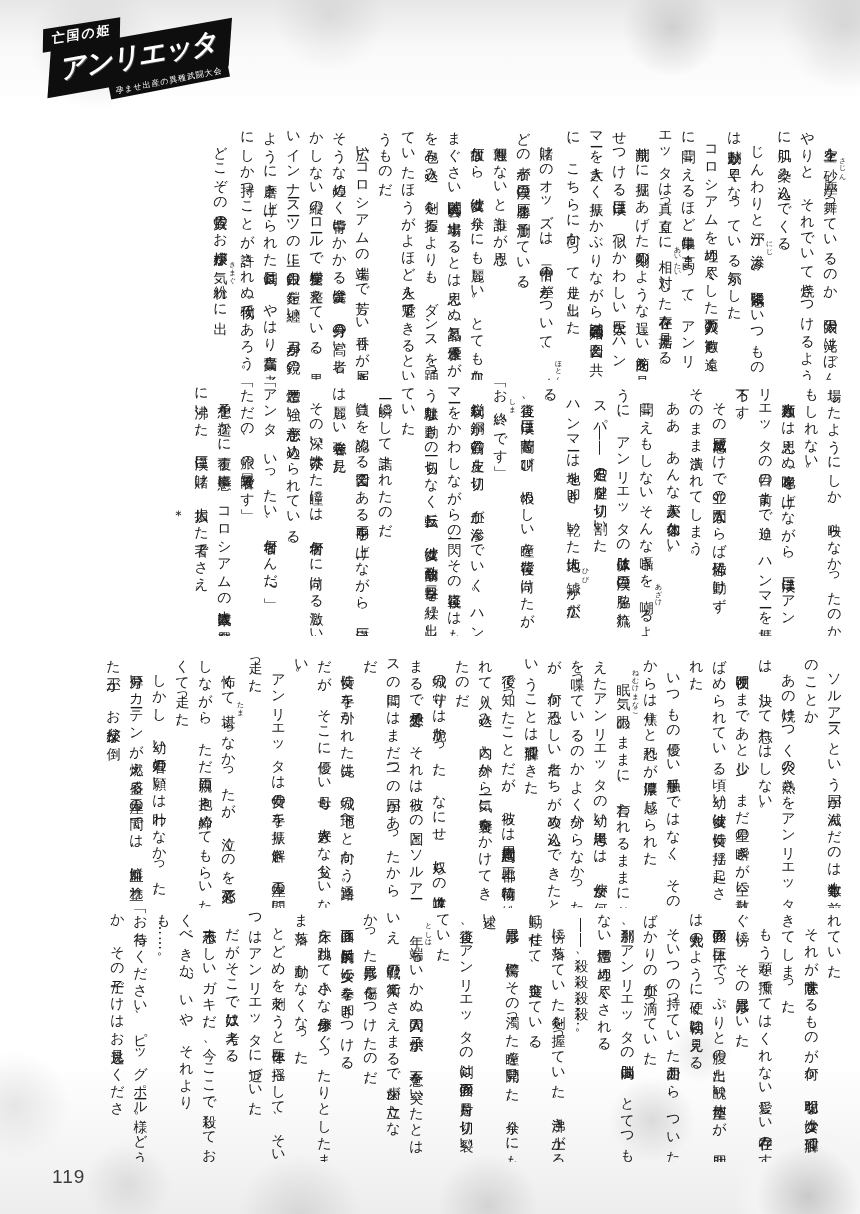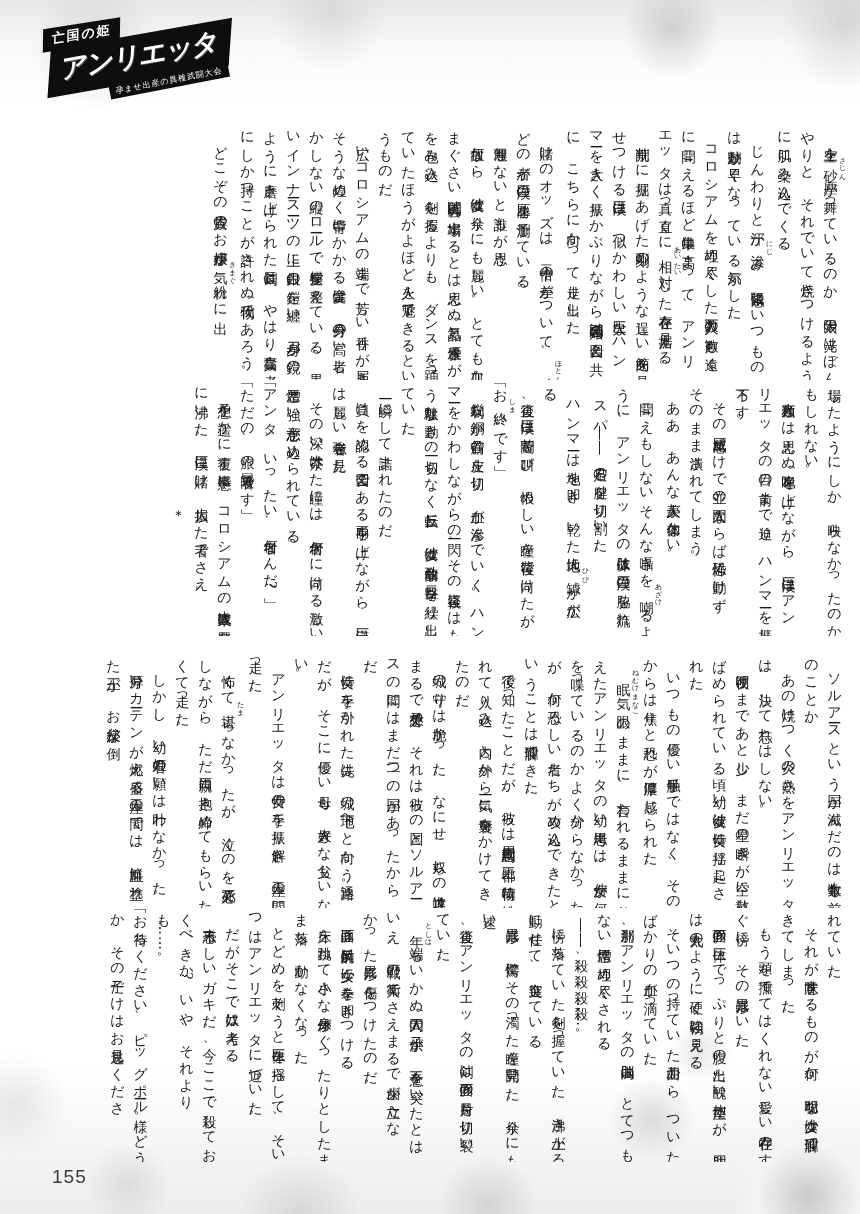--- a/index.html
+++ b/index.html
@@ -170,15 +170,15 @@
       <p>直後、アンリエッタの剣は豚面の片目を切り裂いていた。</p>
       <p><ruby>年端<rt>としは</rt></ruby>もいかぬ人間の子供が、不意を突いたとはいえ、歴戦の衛兵でさえまるで歯が立たなかった異形に傷をつけたのだ。</p>
       <p>豚面は反射的に少女に拳を叩きつける。</p>
       <p>床を跳ねて小さな身体がぐったりとしたまま落ち、動かなくなった。</p>
       <p>とどめを刺そうと巨体を揺らして、そいつはアンリエッタに近づいた。</p>
       <p>だがそこで奴は考える。</p>
       <p>末恐ろしいガキだ。今、ここで殺しておくべきか? いや、それよりも……。</p>
       <p class="noindent">「お待ちください、ピッグポール様。どうか、その子だけはお見逃しくださ</p>
     </div>
 
-  <div class="page-number">155</div>
+  <div class="page-number">119</div>
 
 </div>
 
 </body></html>

